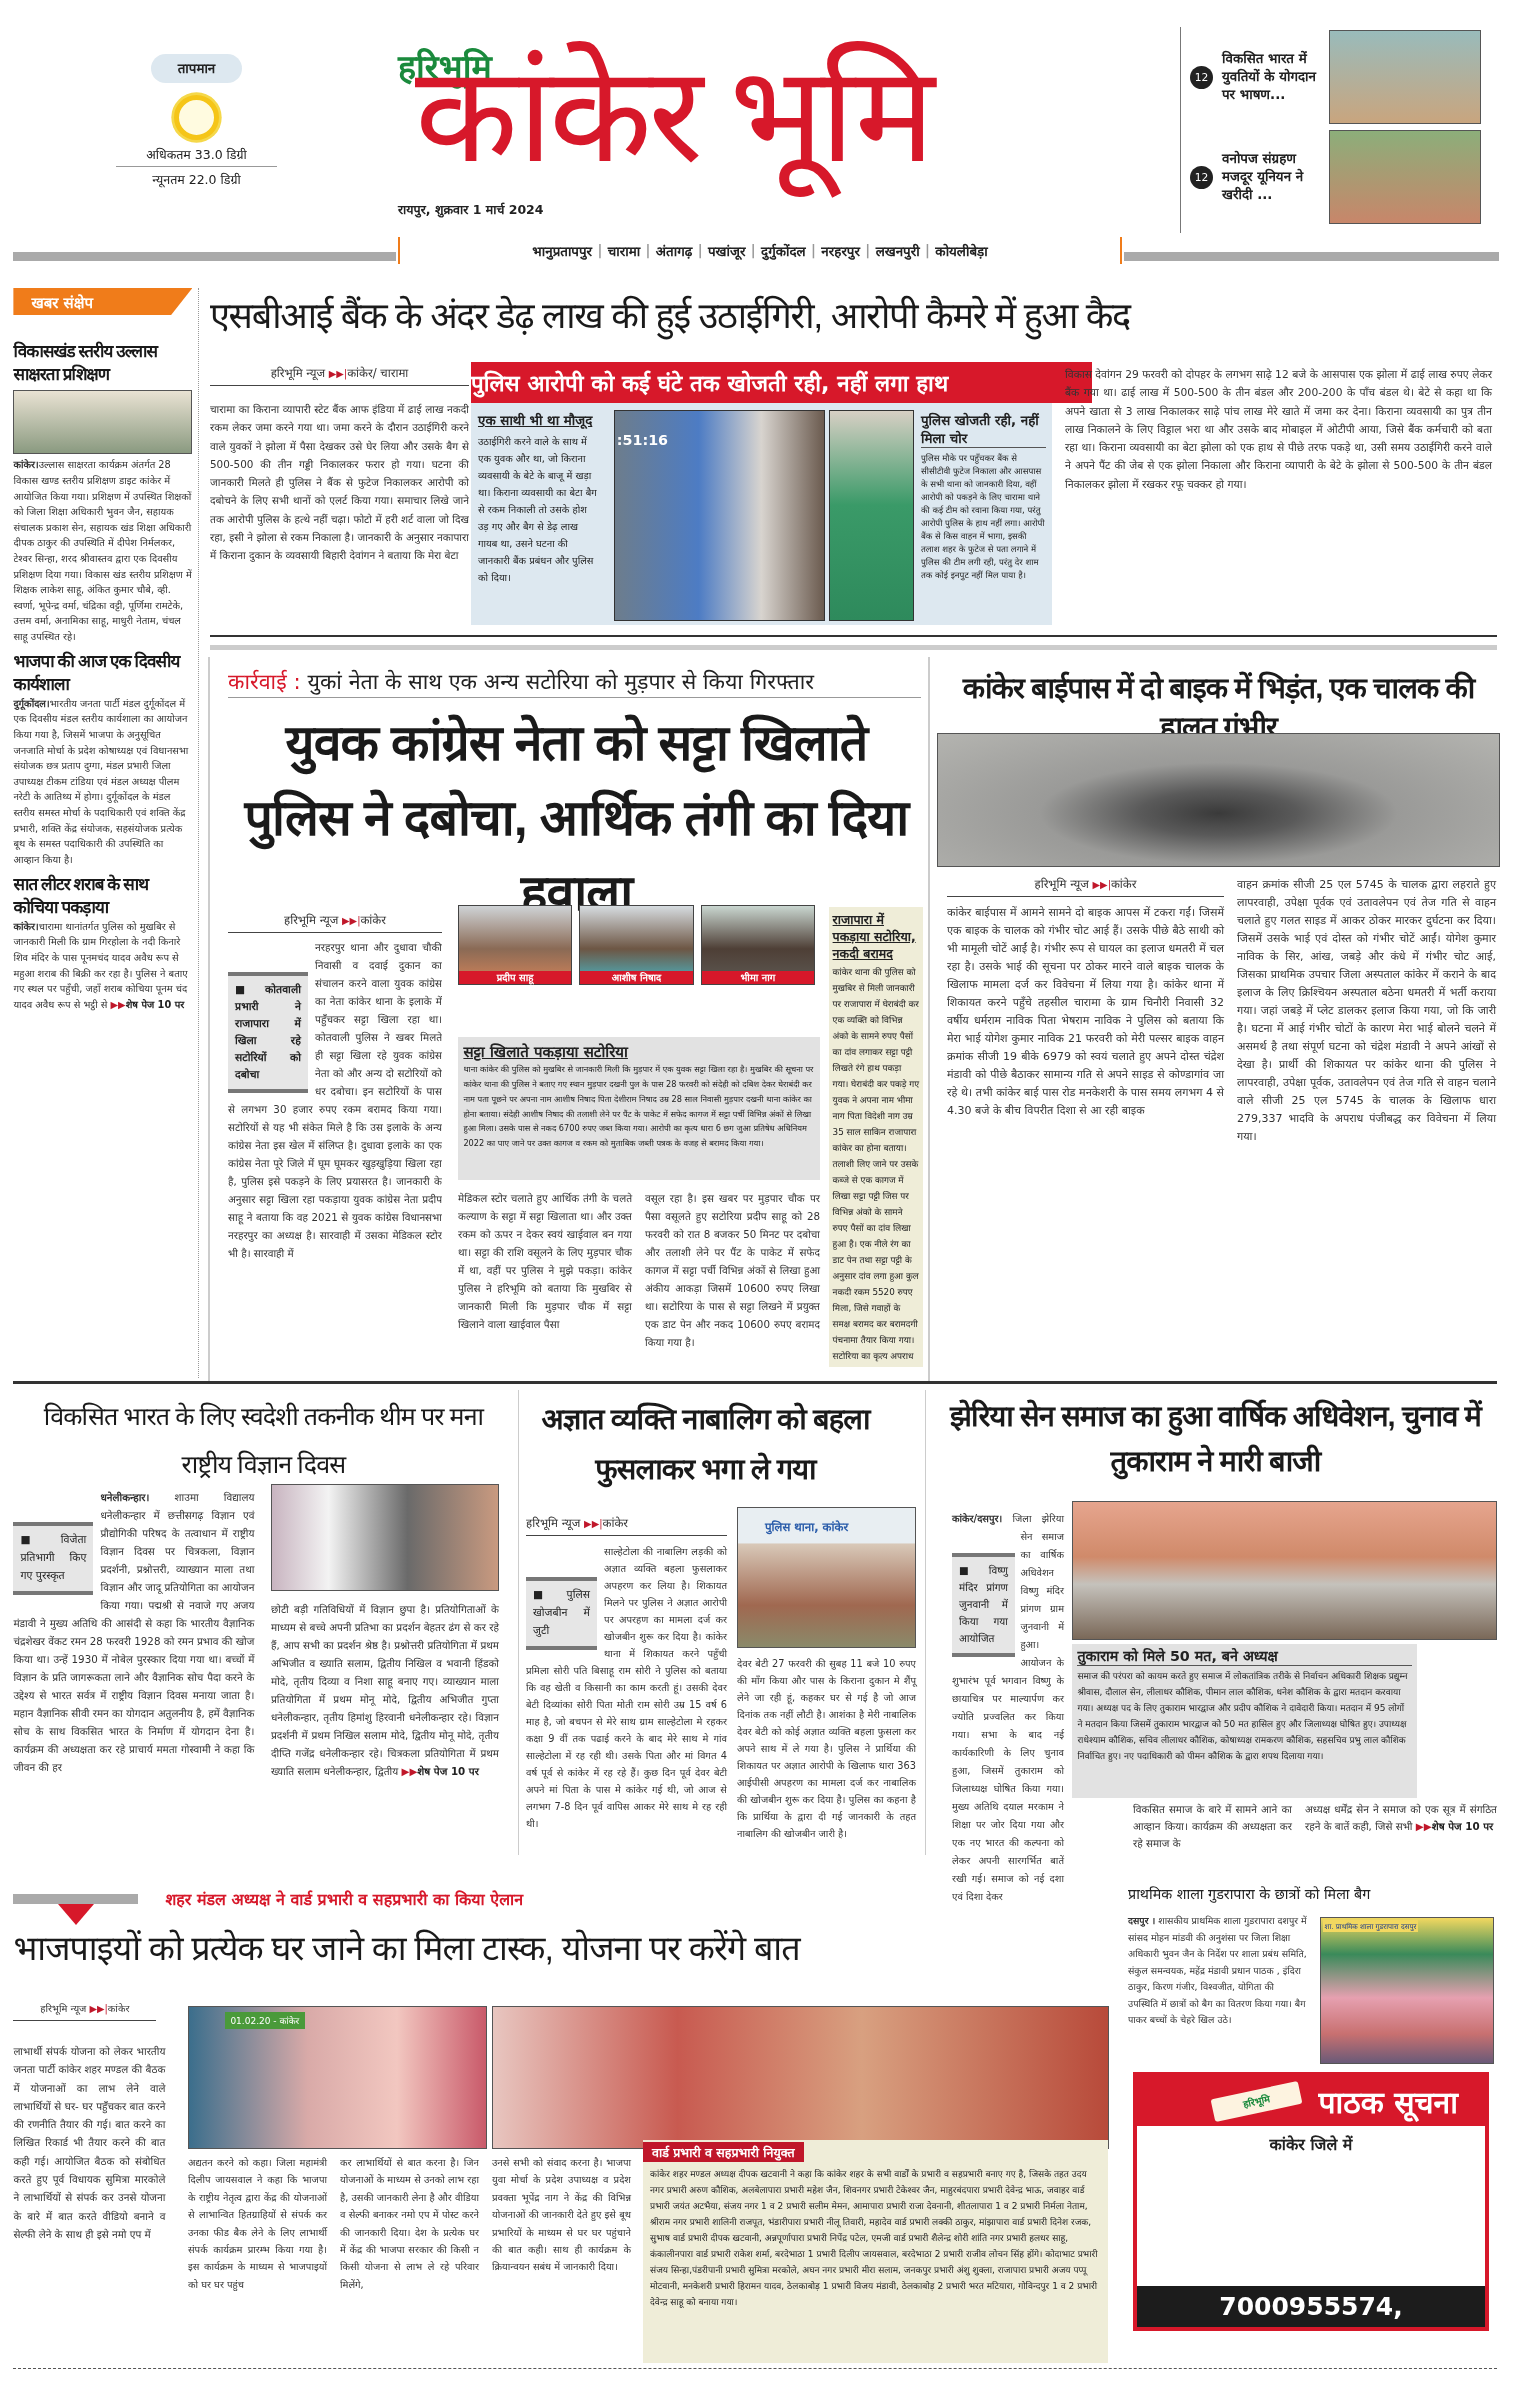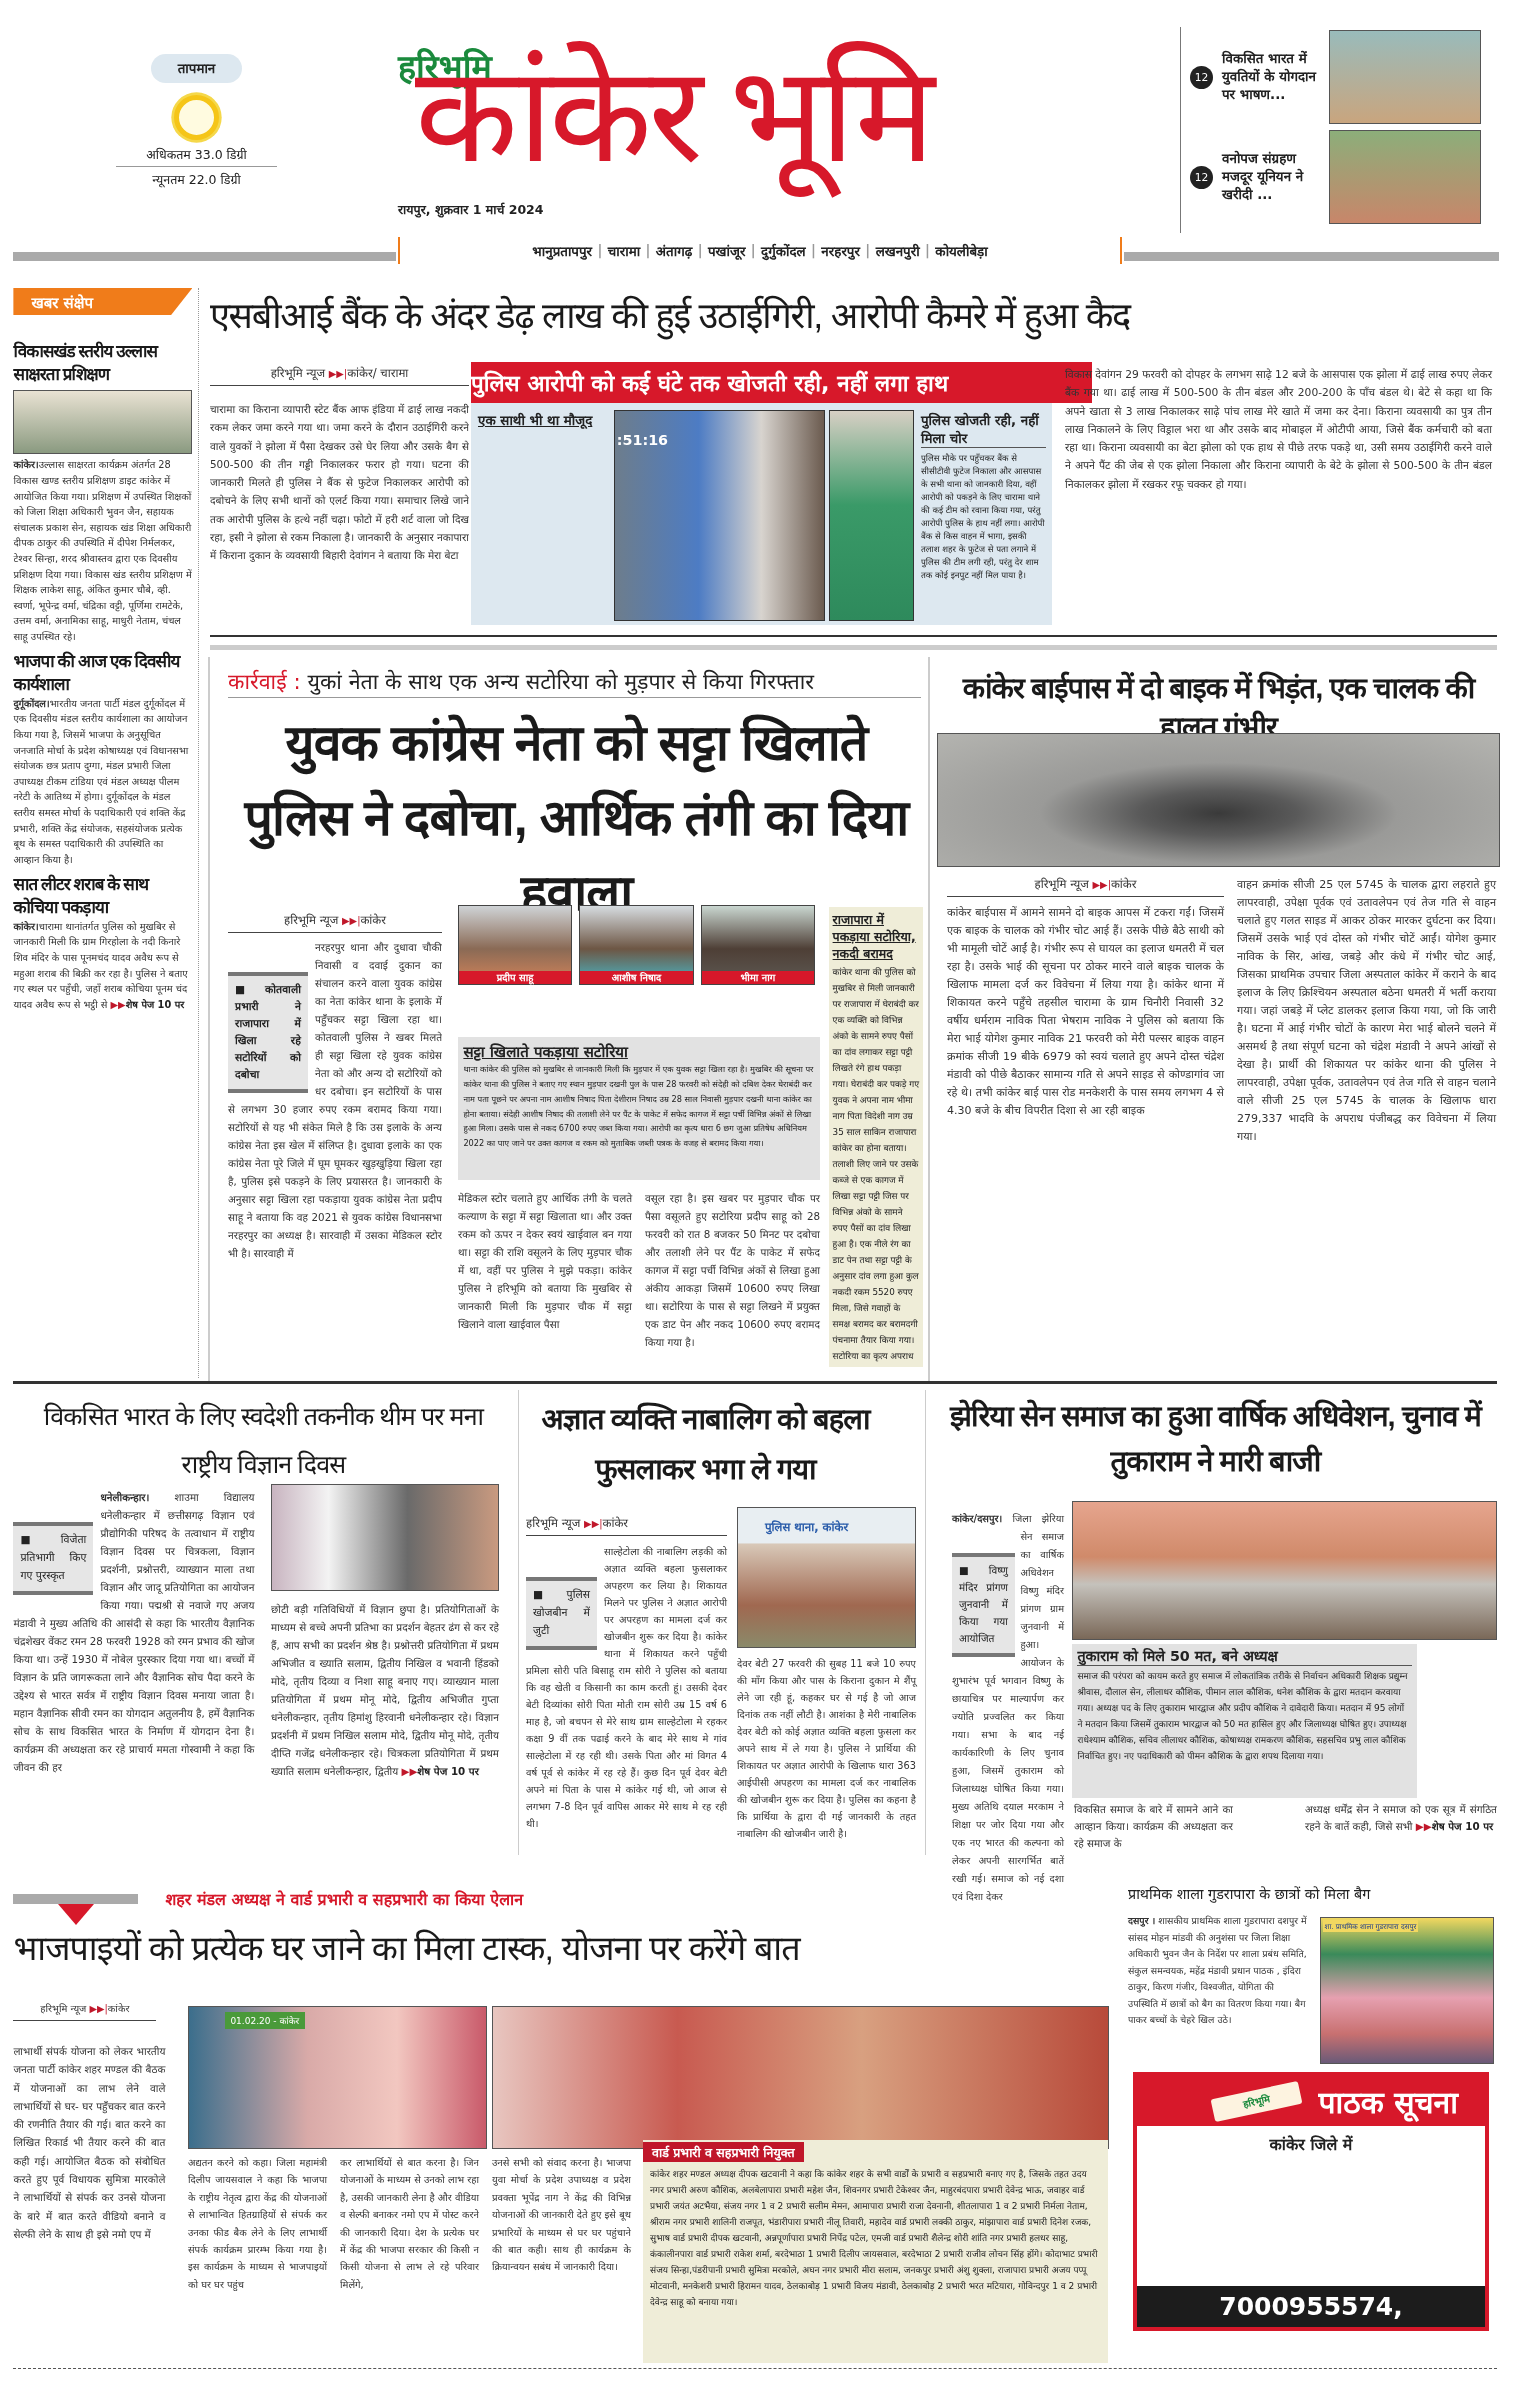--- a/index.html
+++ b/index.html
@@ -79,20 +79,21 @@
 <div class="abs hd" style="left:210px;top:293px;width:1287px;font-size:36px;line-height:46px;white-space:nowrap;font-weight:normal;letter-spacing:-1.3px">एसबीआई बैंक के अंदर डेढ़ लाख की हुई उठाईगिरी, आरोपी कैमरे में हुआ कैद</div>
 <div class="abs byline" style="left:210px;top:365px;width:259px"><span>हरिभूमि न्यूज</span> <span class="arr">▶▶|</span><span>कांकेर/ चारामा</span></div>
 <div class="abs t" style="left:210px;top:400px;width:259px;height:234px;overflow:hidden;font-size:10.4px;line-height:18.3px">चारामा का किराना व्यापारी स्टेट बैंक आफ इंडिया में ढाई लाख नकदी रकम लेकर जमा करने गया था। जमा करने के दौरान उठाईगिरी करने वाले युवकों ने झोला में पैसा देखकर उसे घेर लिया और उसके बैग से 500-500 की तीन गड्डी निकालकर फरार हो गया। घटना की जानकारी मिलते ही पुलिस ने बैंक से फुटेज निकालकर आरोपी को दबोचने के लिए सभी थानों को एलर्ट किया गया। समाचार लिखे जाने तक आरोपी पुलिस के हत्थे नहीं चढ़ा। फोटो में हरी शर्ट वाला जो दिख रहा, इसी ने झोला से रकम निकाला है। जानकारी के अनुसार नकापारा में किराना दुकान के व्यवसायी बिहारी देवांगन ने बताया कि मेरा बेटा</div>
 
 <div class="abs" style="left:471px;top:362px;width:621px;height:41px;background:#d7182a;color:#fff;display:flex;align-items:center;justify-content:flex-start;padding-right:9px">
   <span style="font-size:22.3px;font-weight:bold">पुलिस आरोपी को कई घंटे तक खोजती रही, नहीं लगा हाथ</span>
 </div>
 <div class="abs" style="left:471px;top:403px;width:581px;height:222px;background:#dde8f0"></div>
 <div class="abs" style="left:478px;top:411px;width:121px">
   <div style="font-weight:bold;font-size:13.4px;text-decoration:underline;margin-bottom:3.6px">एक साथी भी था मौजूद</div>
+  <div style="font-size:9.8px;line-height:17px">उठाईगिरी करने वाले के साथ में एक युवक और था, जो किराना व्यवसायी के बेटे के बाजू में खड़ा था। किराना व्यवसायी का बेटा बैग से रकम निकाली तो उसके होश उड़ गए और बैग से डेढ़ लाख गायब था, उसने घटना की जानकारी बैंक प्रबंधन और पुलिस को दिया।</div>
 </div>
 <div class="abs" style="left:614px;top:410px;width:211px;height:211px;background:linear-gradient(90deg,#6d7d8c,#4d7cc4 40%,#d8d4cf 70%,#6b5b4f);border:0.9px solid #333">
   <span style="position:absolute;left:1.8px;top:21.4px;color:#fff;font-weight:bold;font-size:14.3px">:51:16</span>
 </div>
 <div class="abs" style="left:829px;top:410px;width:85px;height:211px;background:linear-gradient(#d7cfc4,#3a9a68 45%,#2e8a5c);border:0.9px solid #333"></div>
 <div class="abs" style="left:921px;top:411px;width:125px">
   <div style="font-weight:bold;font-size:13.4px;border-bottom:1.8px solid #555;margin-bottom:3.6px">पुलिस खोजती रही, नहीं मिला चोर</div>
   <div style="font-size:8.5px;line-height:13px">पुलिस मौके पर पहुँचकर बैंक से सीसीटीवी फुटेज निकाला और आसपास के सभी थाना को जानकारी दिया, वहीं आरोपी को पकड़ने के लिए चारामा थाने की कई टीम को रवाना किया गया, परंतु आरोपी पुलिस के हाथ नहीं लगा। आरोपी बैंक से किस वाहन में भागा, इसकी तलाश शहर के फुटेज से पता लगाने में पुलिस की टीम लगी रही, परंतु देर शाम तक कोई इनपुट नहीं मिल पाया है।</div>
 </div>
 <div class="abs t" style="left:1065px;top:366px;width:427px;font-size:10.7px;line-height:18.3px">विकास देवांगन 29 फरवरी को दोपहर के लगभग साढ़े 12 बजे के आसपास एक झोला में ढाई लाख रुपए लेकर बैंक गया था। ढाई लाख में 500-500 के तीन बंडल और 200-200 के पाँच बंडल थे। बेटे से कहा था कि अपने खाता से 3 लाख निकालकर साढ़े पांच लाख मेरे खाते में जमा कर देना। किराना व्यवसायी का पुत्र तीन लाख निकालने के लिए विड्राल भरा था और उसके बाद मोबाइल में ओटीपी आया, जिसे बैंक कर्मचारी को बता रहा था। किराना व्यवसायी का बेटा झोला को एक हाथ से पीछे तरफ पकड़े था, उसी समय उठाईगिरी करने वाले ने अपने पैंट की जेब से एक झोला निकाला और किराना व्यापारी के बेटे के झोला से 500-500 के तीन बंडल निकालकर झोला में रखकर रफू चक्कर हो गया।</div>
@@ -170,21 +171,21 @@
 <div class="abs t" style="left:952px;top:1510px;width:112px;font-size:9.8px;line-height:18px">
   <b>कांकेर/दसपुर।</b>
   <div class="pull" style="float:left;width:63px;margin:25px 5.4px 5.4px 0;font-size:10.3px;line-height:17px;font-weight:normal">विष्णु मंदिर प्रांगण जुनवानी में किया गया आयोजित</div>
   <span>जिला झेरिया सेन समाज का वार्षिक अधिवेशन विष्णु मंदिर प्रांगण ग्राम जुनवानी में हुआ। आयोजन के शुभारंभ पूर्व भगवान विष्णु के छायाचित्र पर माल्यार्पण कर ज्योति प्रज्वलित कर किया गया। सभा के बाद नई कार्यकारिणी के लिए चुनाव हुआ, जिसमें तुकाराम को जिलाध्यक्ष घोषित किया गया। मुख्य अतिथि दयाल मरकाम ने शिक्षा पर जोर दिया गया और एक नए भारत की कल्पना को लेकर अपनी सारगर्भित बातें रखी गई। समाज को नई दशा एवं दिशा देकर</span>
 </div>
 <div class="abs photo" style="left:1072px;top:1501px;width:425px;height:139px;background:linear-gradient(#e6a58e,#d08a6a 40%,#c5c2bc 60%,#7a6858)"></div>
 <div class="abs" style="left:1072px;top:1644px;width:345px;height:154px;background:#e2e2e2;padding:1.8px 5.4px;overflow:hidden">
   <div style="font-weight:bold;font-size:14.3px;border-bottom:1.8px solid #555;margin-bottom:1.8px">तुकाराम को मिले 50 मत, बने अध्यक्ष</div>
   <div style="font-size:9px;line-height:16px">समाज की परंपरा को कायम करते हुए समाज में लोकतांत्रिक तरीके से निर्वाचन अधिकारी शिक्षक प्रद्युम्न श्रीवास, दौलाल सेन, लीलाधर कौशिक, पीमान लाल कौशिक, धनेश कौशिक के द्वारा मतदान करवाया गया। अध्यक्ष पद के लिए तुकाराम भारद्वाज और प्रदीप कौशिक ने दावेदारी किया। मतदान में 95 लोगों ने मतदान किया जिसमें तुकाराम भारद्वाज को 50 मत हासिल हुए और जिलाध्यक्ष घोषित हुए। उपाध्यक्ष राधेश्याम कौशिक, सचिव लीलाधर कौशिक, कोषाध्यक्ष रामकरण कौशिक, सहसचिव प्रभु लाल कौशिक निर्वाचित हुए। नए पदाधिकारी को पीमन कौशिक के द्वारा शपथ दिलाया गया।</div>
 </div>
-<div class="abs t" style="left:1074px;top:1801px;width:159px;font-size:10.3px;line-height:17px">विकसित समाज के बारे में सामने आने का आव्हान किया। कार्यक्रम की अध्यक्षता कर रहे समाज के</div>
+<div class="abs t" style="left:1133px;top:1801px;width:159px;font-size:10.3px;line-height:17px">विकसित समाज के बारे में सामने आने का आव्हान किया। कार्यक्रम की अध्यक्षता कर रहे समाज के</div>
 <div class="abs t" style="left:1305px;top:1801px;width:192px;font-size:10.3px;line-height:17px"><span>अध्यक्ष धर्मेंद्र सेन ने समाज को एक सूत्र में संगठित रहने के बातें कही, जिसे सभी</span> <span class="more">▶▶<b>शेष पेज 10 पर</b></span></div>
 
 <div class="abs" style="left:13.4px;top:1881px;width:733px;height:36px;display:flex;align-items:center">
   <div style="width:125px;height:10.7px;background:#aaa;position:relative">
     <div style="position:absolute;left:45px;top:10.7px;width:0;height:0;border-left:18px solid transparent;border-right:18px solid transparent;border-top:21.4px solid #d7182a"></div>
   </div>
   <span style="margin-left:27px;color:#d7182a;font-weight:bold;font-size:16px">शहर मंडल अध्यक्ष ने वार्ड प्रभारी व सहप्रभारी का किया ऐलान</span>
 </div>
 <div class="abs hd" style="left:13.4px;top:1921px;width:1099px;font-size:34px;line-height:54px;white-space:nowrap;font-weight:normal;letter-spacing:-0.9px">भाजपाइयों को प्रत्येक घर जाने का मिला टास्क, योजना पर करेंगे बात</div>
 <div class="abs byline" style="left:13.4px;top:2002px;width:143px;font-size:9.8px"><span>हरिभूमि न्यूज</span> <span class="arr">▶▶|</span><span>कांकेर</span></div>

